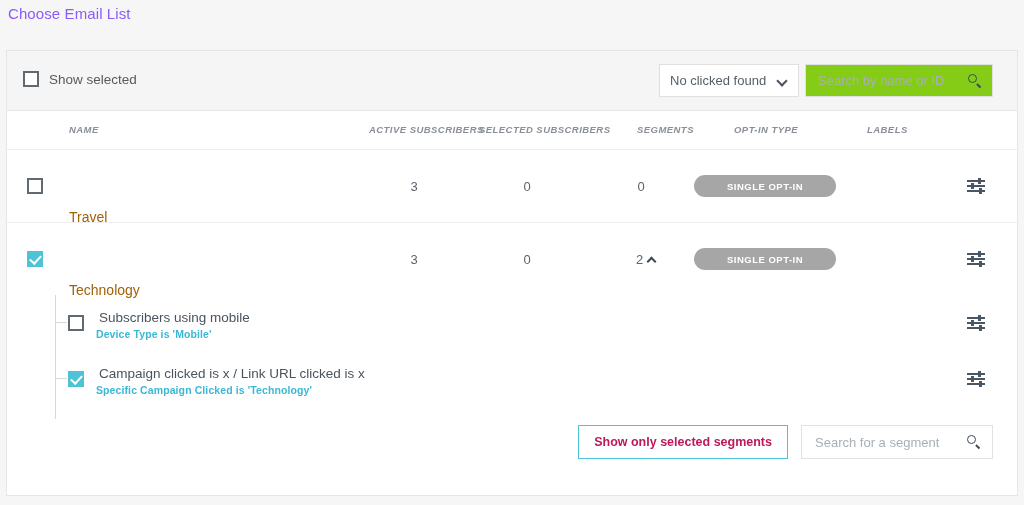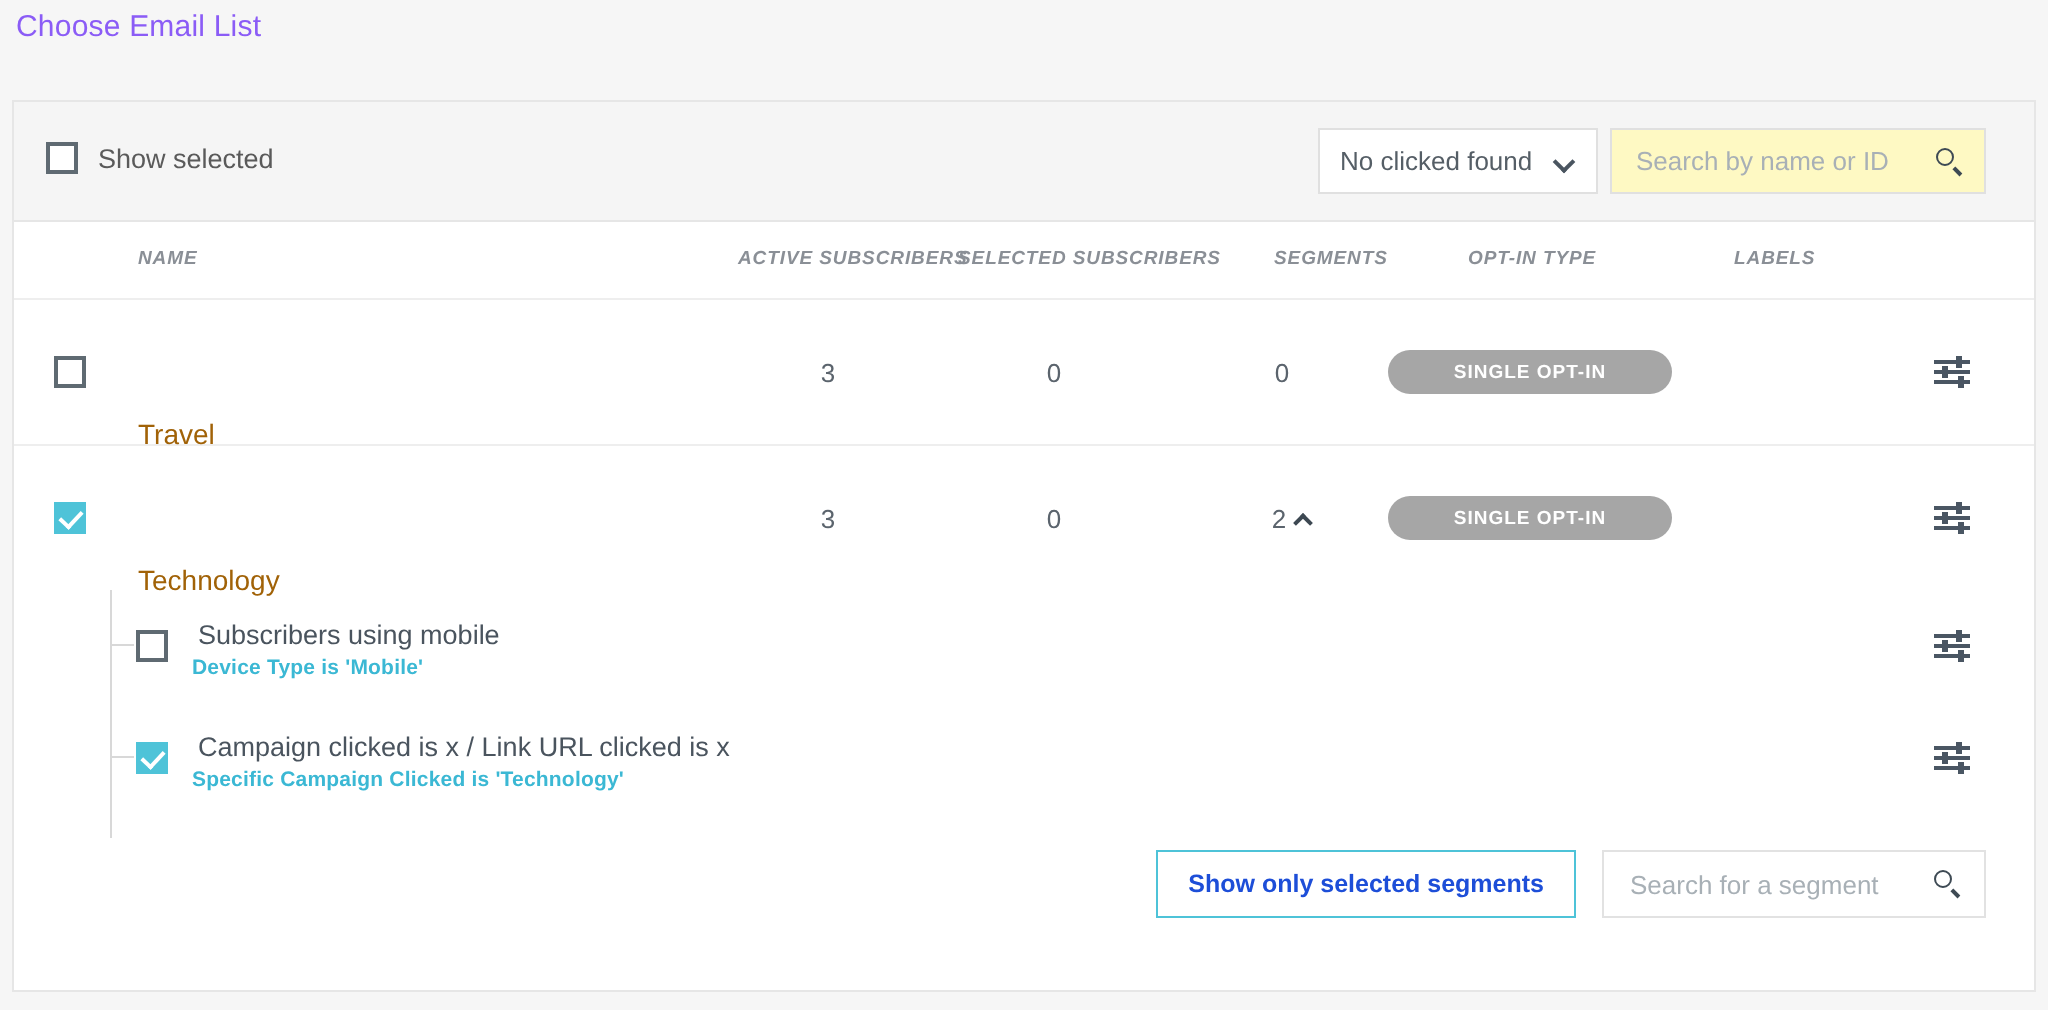--- a/index.html
+++ b/index.html
@@ -123,21 +123,21 @@
     transform: rotate(45deg);
   }
 
   
   .search-box {
     position: absolute;
     right: 24px;
     top: 13px;
     width: 188px;
     height: 33px;
-    background: #fef9c3;
+    background: #84cc16;
     border: 1px solid #e0e0e0;
     box-sizing: border-box;
     display: flex;
     align-items: center;
     padding: 0 10px;
     gap: 18px;
   }
   .search-box input {
     border: 0;
     outline: 0;
@@ -353,21 +353,21 @@
     height: 70px;
   }
   .show-only-btn {
     position: absolute;
     right: 229px;
     top: 18px;
     height: 34px;
     padding: 0 15px;
     border: 1px solid #4ec3d8;
     background: #ffffff;
-    color: #1d4ed8;
+    color: #be185d;
     font-size: 12.5px;
     font-weight: bold;
     display: flex;
     align-items: center;
     box-sizing: border-box;
     font-family: "Liberation Sans", sans-serif;
     cursor: pointer;
   }
   .seg-search {
     position: absolute;

